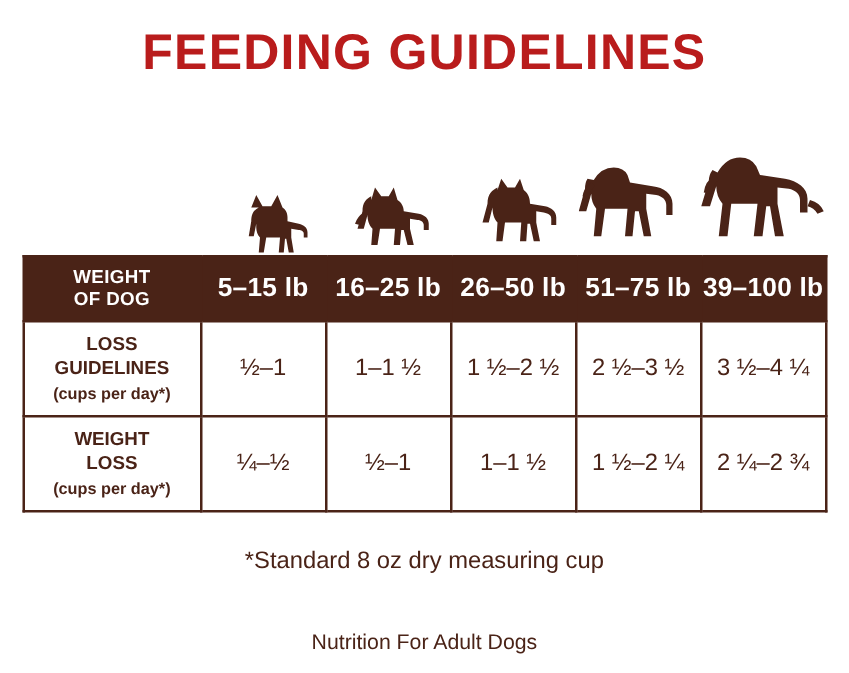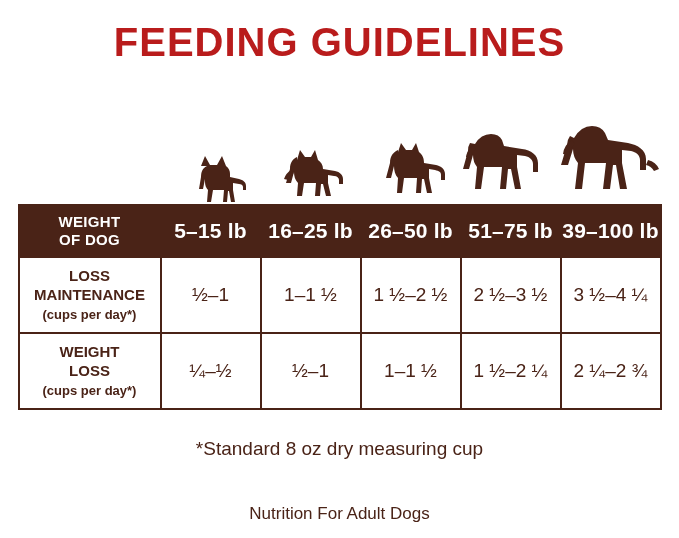--- a/index.html
+++ b/index.html
@@ -177,21 +177,21 @@
         <td class="hdr-weight">5–15 lb</td>
         <td class="hdr-weight">16–25 lb</td>
         <td class="hdr-weight">26–50 lb</td>
         <td class="hdr-weight">51–75 lb</td>
         <td class="hdr-weight">39–100 lb</td>
       </tr>
 
       <tr>
         <td class="row-label">
           <span>LOSS</span><br>
-          <span>MAINTENANCE</span>
+          <span>GUIDELINES</span>
           <span class="sub">(cups per day*)</span>
         </td>
         <td class="amount">½–1</td>
         <td class="amount">1–1 ½</td>
         <td class="amount">1 ½–2 ½</td>
         <td class="amount">2 ½–3 ½</td>
         <td class="amount">3 ½–4 ¼</td>
       </tr>
 
       <tr>

